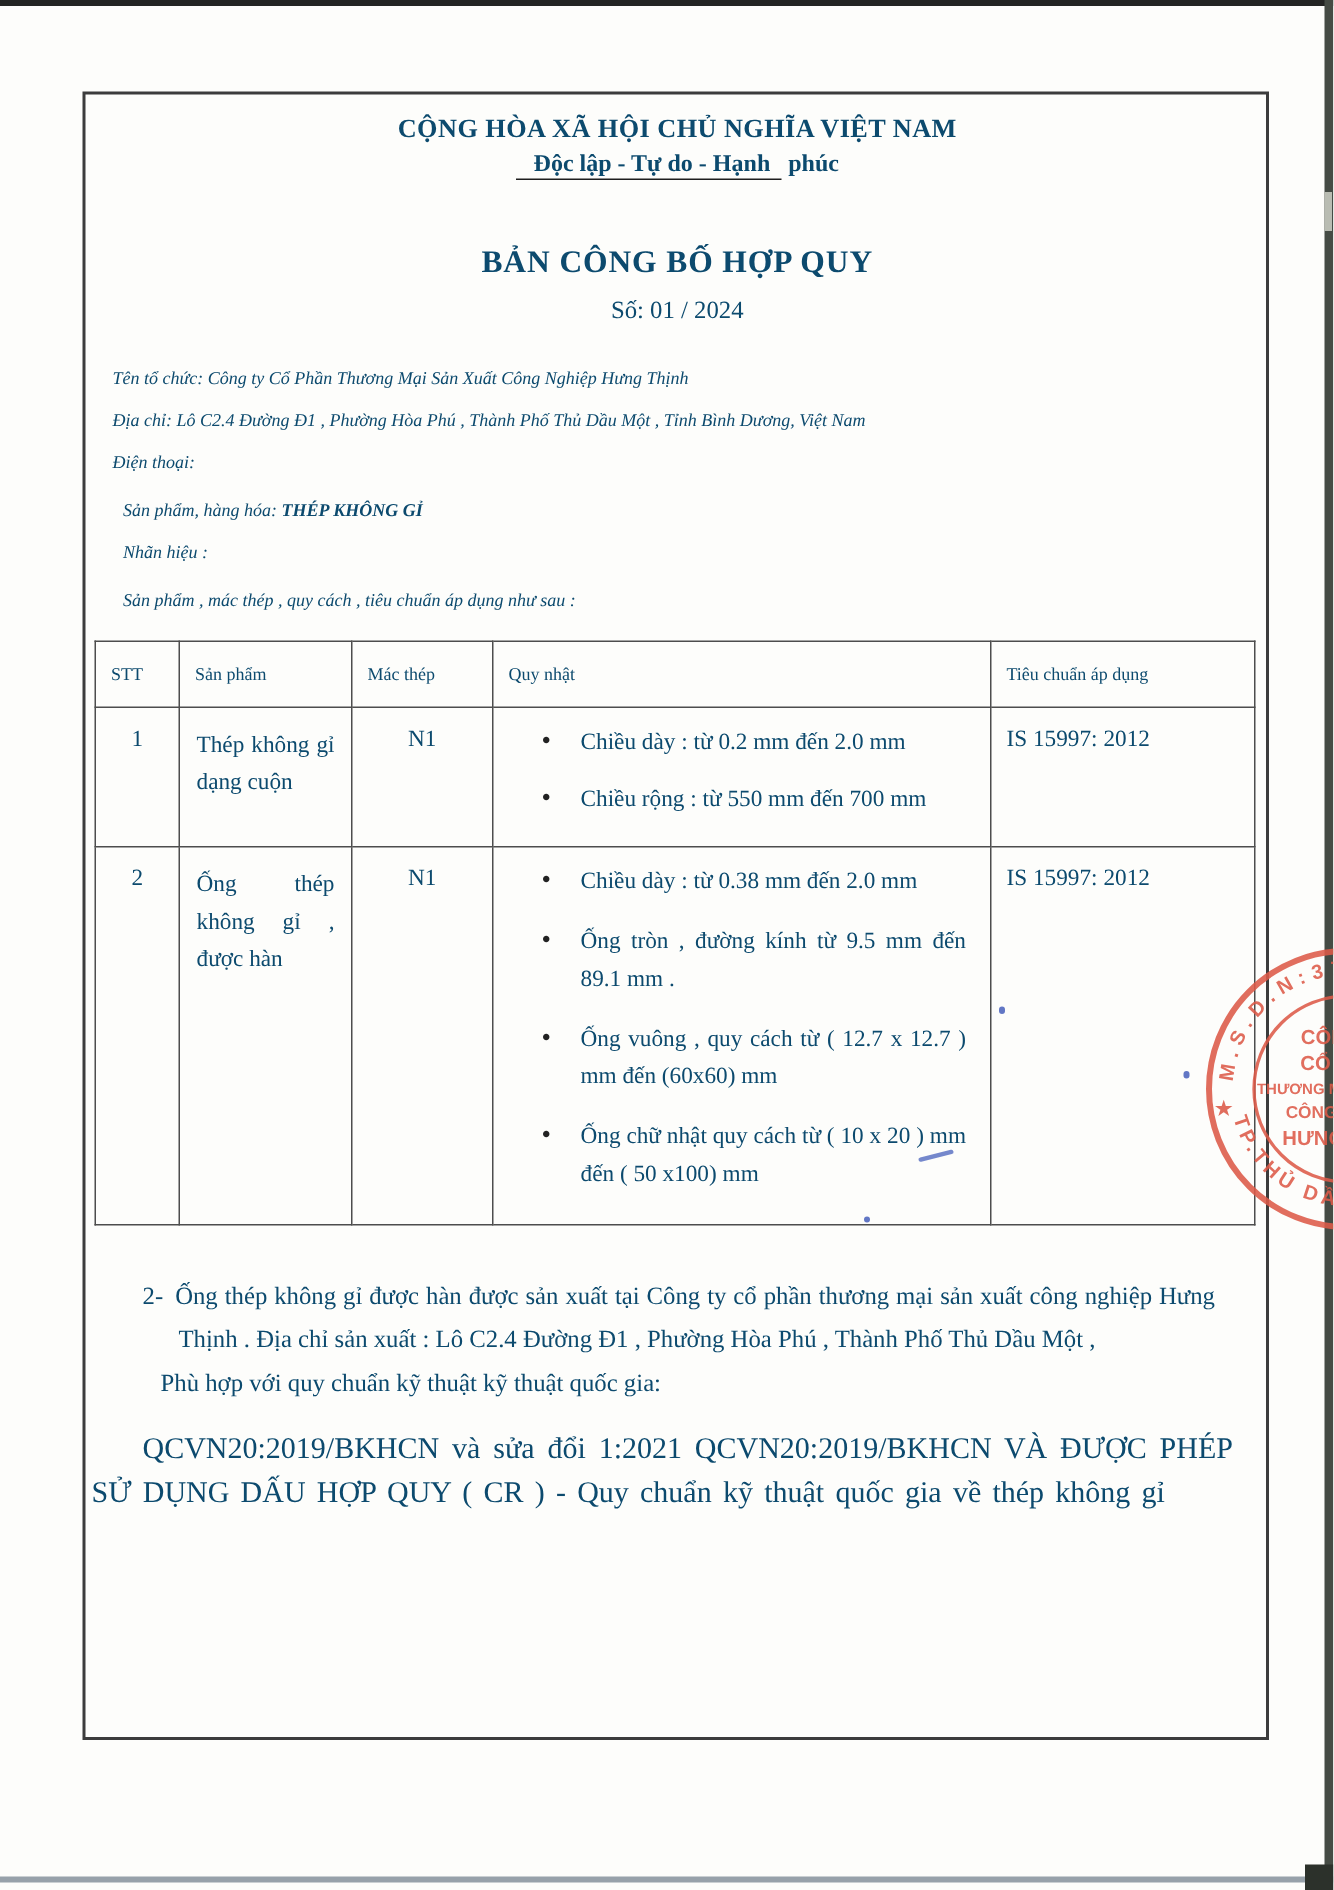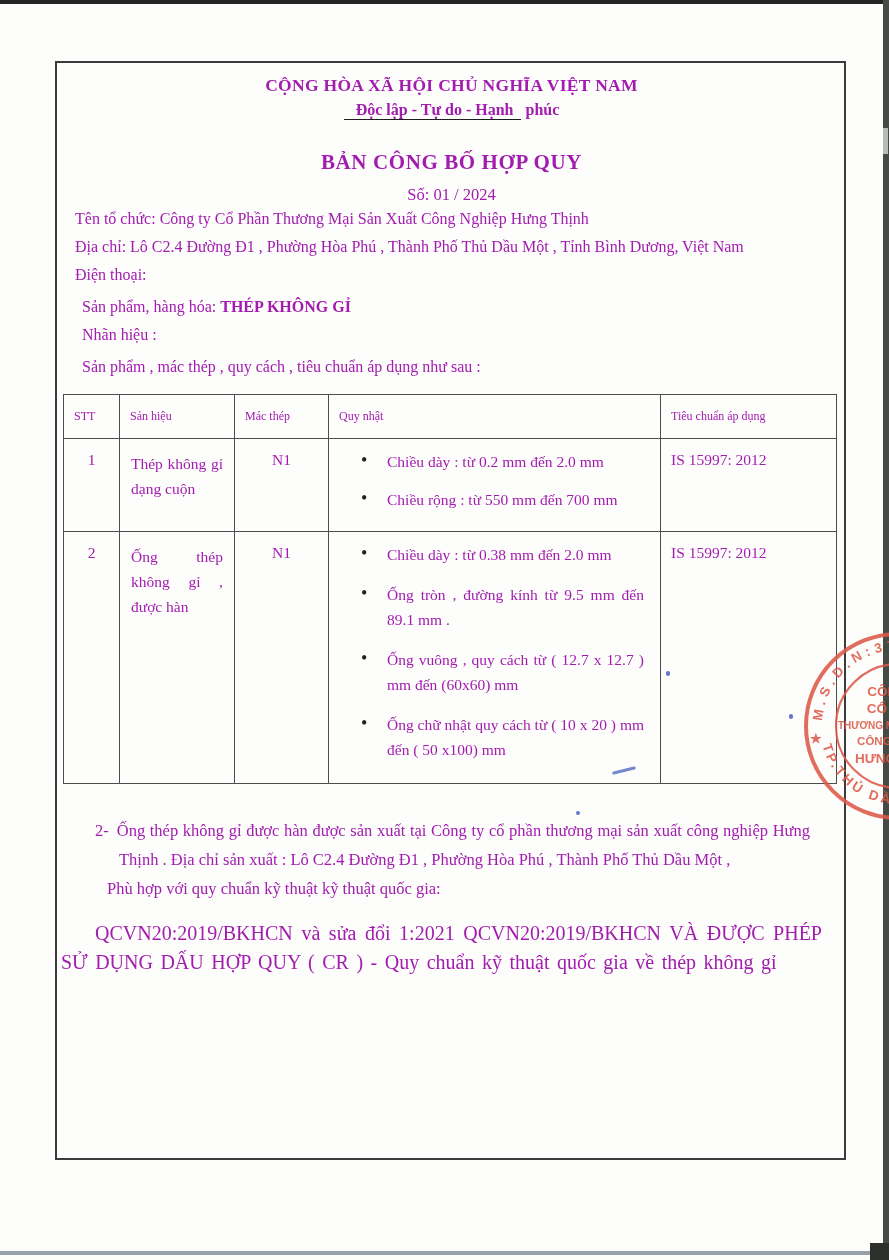--- a/index.html
+++ b/index.html
@@ -1,39 +1,39 @@
 <!DOCTYPE html>
 <html lang="vi"><head>
 <meta charset="utf-8">
 <style>
   * { margin:0; padding:0; box-sizing:border-box; }
   body { background:#ffffff; font-family:"Liberation Serif", serif; }
   .scan {
     position:relative; width:889px; height:1260px; background:#fdfdfb;
-    overflow:hidden; color:#a21caf;
+    overflow:hidden; color:#0c4a6e;
   }
   
   .edge-top   { position:absolute; left:0; top:0; width:889px; height:4px; background:#232423; }
   .edge-right { position:absolute; right:0; top:0; width:6px; height:1260px; background:#454b44; }
   .edge-right-notch { position:absolute; right:1px; top:128px; width:5px; height:26px; background:#b9bcb2; }
   .edge-bottom{ position:absolute; left:0; top:1251px; width:889px; height:4px; background:#97a1aa; }
   .edge-corner{ position:absolute; left:870px; top:1243px; width:19px; height:17px; background:#2c312b; }
 
   .frame {
     position:absolute; left:55px; top:61px; width:791px; height:1099px;
     border:2px solid #3c3c3c; padding:12px 16px 0 18px; background:transparent;
   }
   .nat-header { text-align:center; }
   .nat1 { font-size:17.5px; font-weight:bold; letter-spacing:.3px; }
   .nat2 { font-size:16px; font-weight:bold; margin-top:5px; }
   .motto-ul { border-bottom:1.6px solid #1e1e1e; padding:0 8px 1px 12px; }
-  h1.doc-title { text-align:center; font-size:21px; font-weight:bold; letter-spacing:.6px; margin-top:31px; }
+  h1.doc-title { text-align:center; font-size:21px; font-weight:bold; letter-spacing:.6px; margin-top:43px; }
   .docno { text-align:center; font-size:16.5px; margin-top:10px; }
 
-  .fields { font-size:16px; }
+  .fields { margin-top:21px; font-size:12px;font-style:italic; }
   .fields p { line-height:28px; }
   .indent7 { padding-left:7px; }
   .bold { font-weight:bold; }
   .gap-top { margin-top:4px; }
 
   table.spec {
     border-collapse:collapse; margin-left:-12px; margin-top:13px;
     width:773px; table-layout:fixed; font-size:15.5px;
   }
   table.spec th, table.spec td { border:1.4px solid #4d4d4d; vertical-align:top; }
@@ -120,21 +120,21 @@
       <colgroup>
         <col class="w-stt">
           <col class="w-sp">
           <col class="w-mt">
           <col class="w-qc">
           <col class="w-tc">
       </colgroup>
       <thead>
         <tr>
           <th class="c-stt">STT</th>
-          <th>Sản hiệu</th>
+          <th>Sản phẩm</th>
           <th>Mác thép</th>
           <th>Quy nhật</th>
           <th>Tiêu chuẩn áp dụng</th>
         </tr>
       </thead>
       <tbody>
         <tr class="row1">
           <td class="c-stt">1</td>
           <td class="c-sp">Thép không gỉ dạng cuộn</td>
           <td class="c-mt">N1</td>

